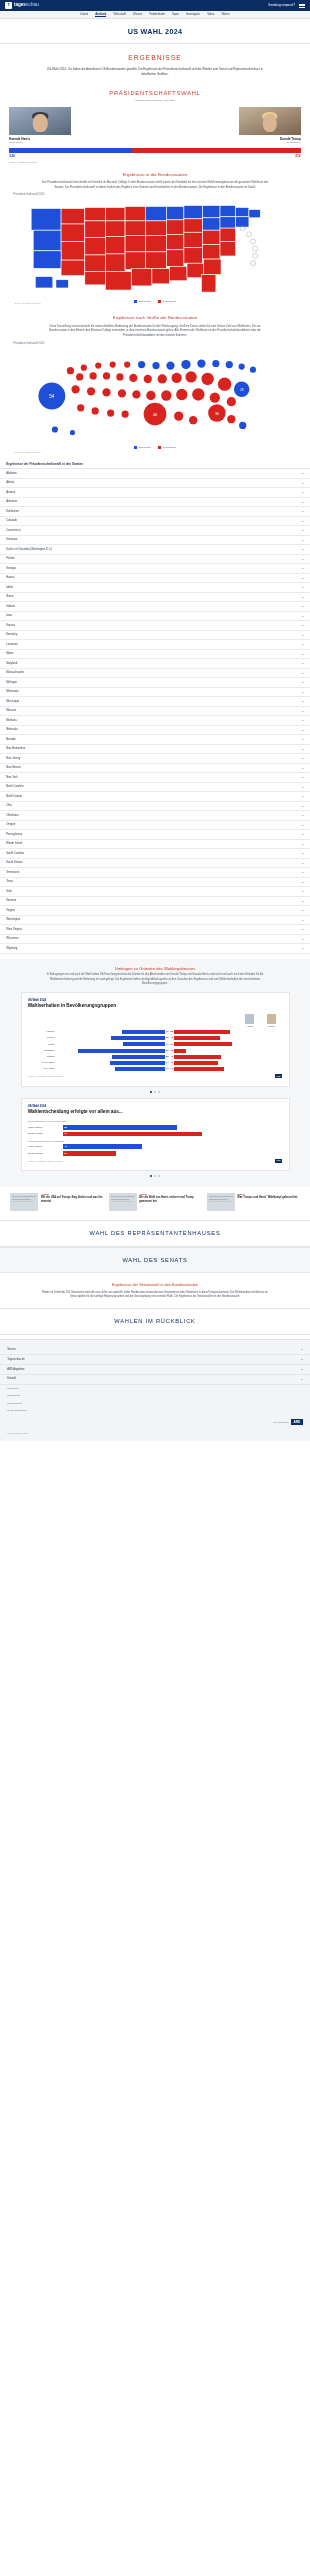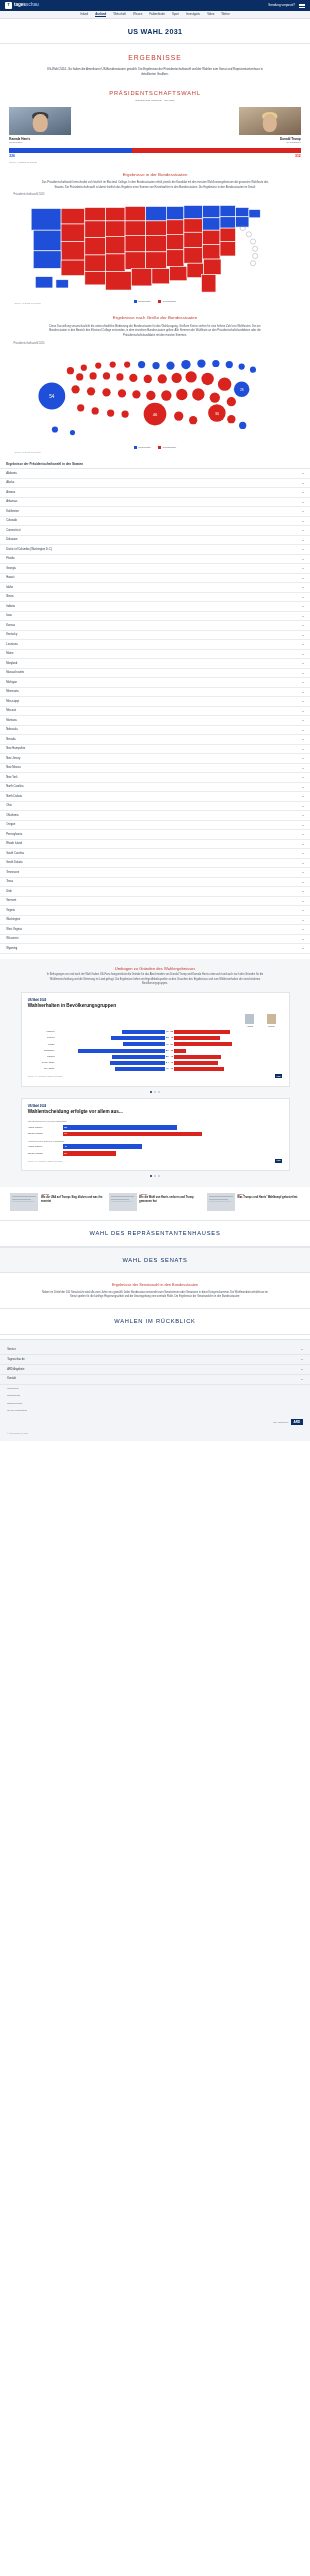--- a/index.html
+++ b/index.html
@@ -281,21 +281,21 @@
     <span class="nav-item active">Ausland</span>
     <span class="nav-item">Wirtschaft</span>
     <span class="nav-item">Wissen</span>
     <span class="nav-item">Faktenfinder</span>
     <span class="nav-item">Sport</span>
     <span class="nav-item">Investigativ</span>
     <span class="nav-item">Video</span>
     <span class="nav-item">Wetter</span>
   </div>
 
-  <div class="page-title">US WAHL 2031</div>
+  <div class="page-title">US WAHL 2024</div>
 
   <div class="section-band">
     <div class="band-title">ERGEBNISSE</div>
     <div class="band-text">US-Wahl 2024 - So haben die Amerikaner US-Bundesstaaten gewählt. Die Ergebnisse der Präsidentschaftswahl und der Wahlen zum Senat und Repräsentantenhaus in detaillierten Grafiken.</div>
   </div>
 
   <div class="pres-section">
     <div class="pres-heading">PRÄSIDENTSCHAFTSWAHL</div>
     <div class="pres-sub">Ergebnis 538 Wahlleute - 270 nötig</div>
     <div class="cand-row">

